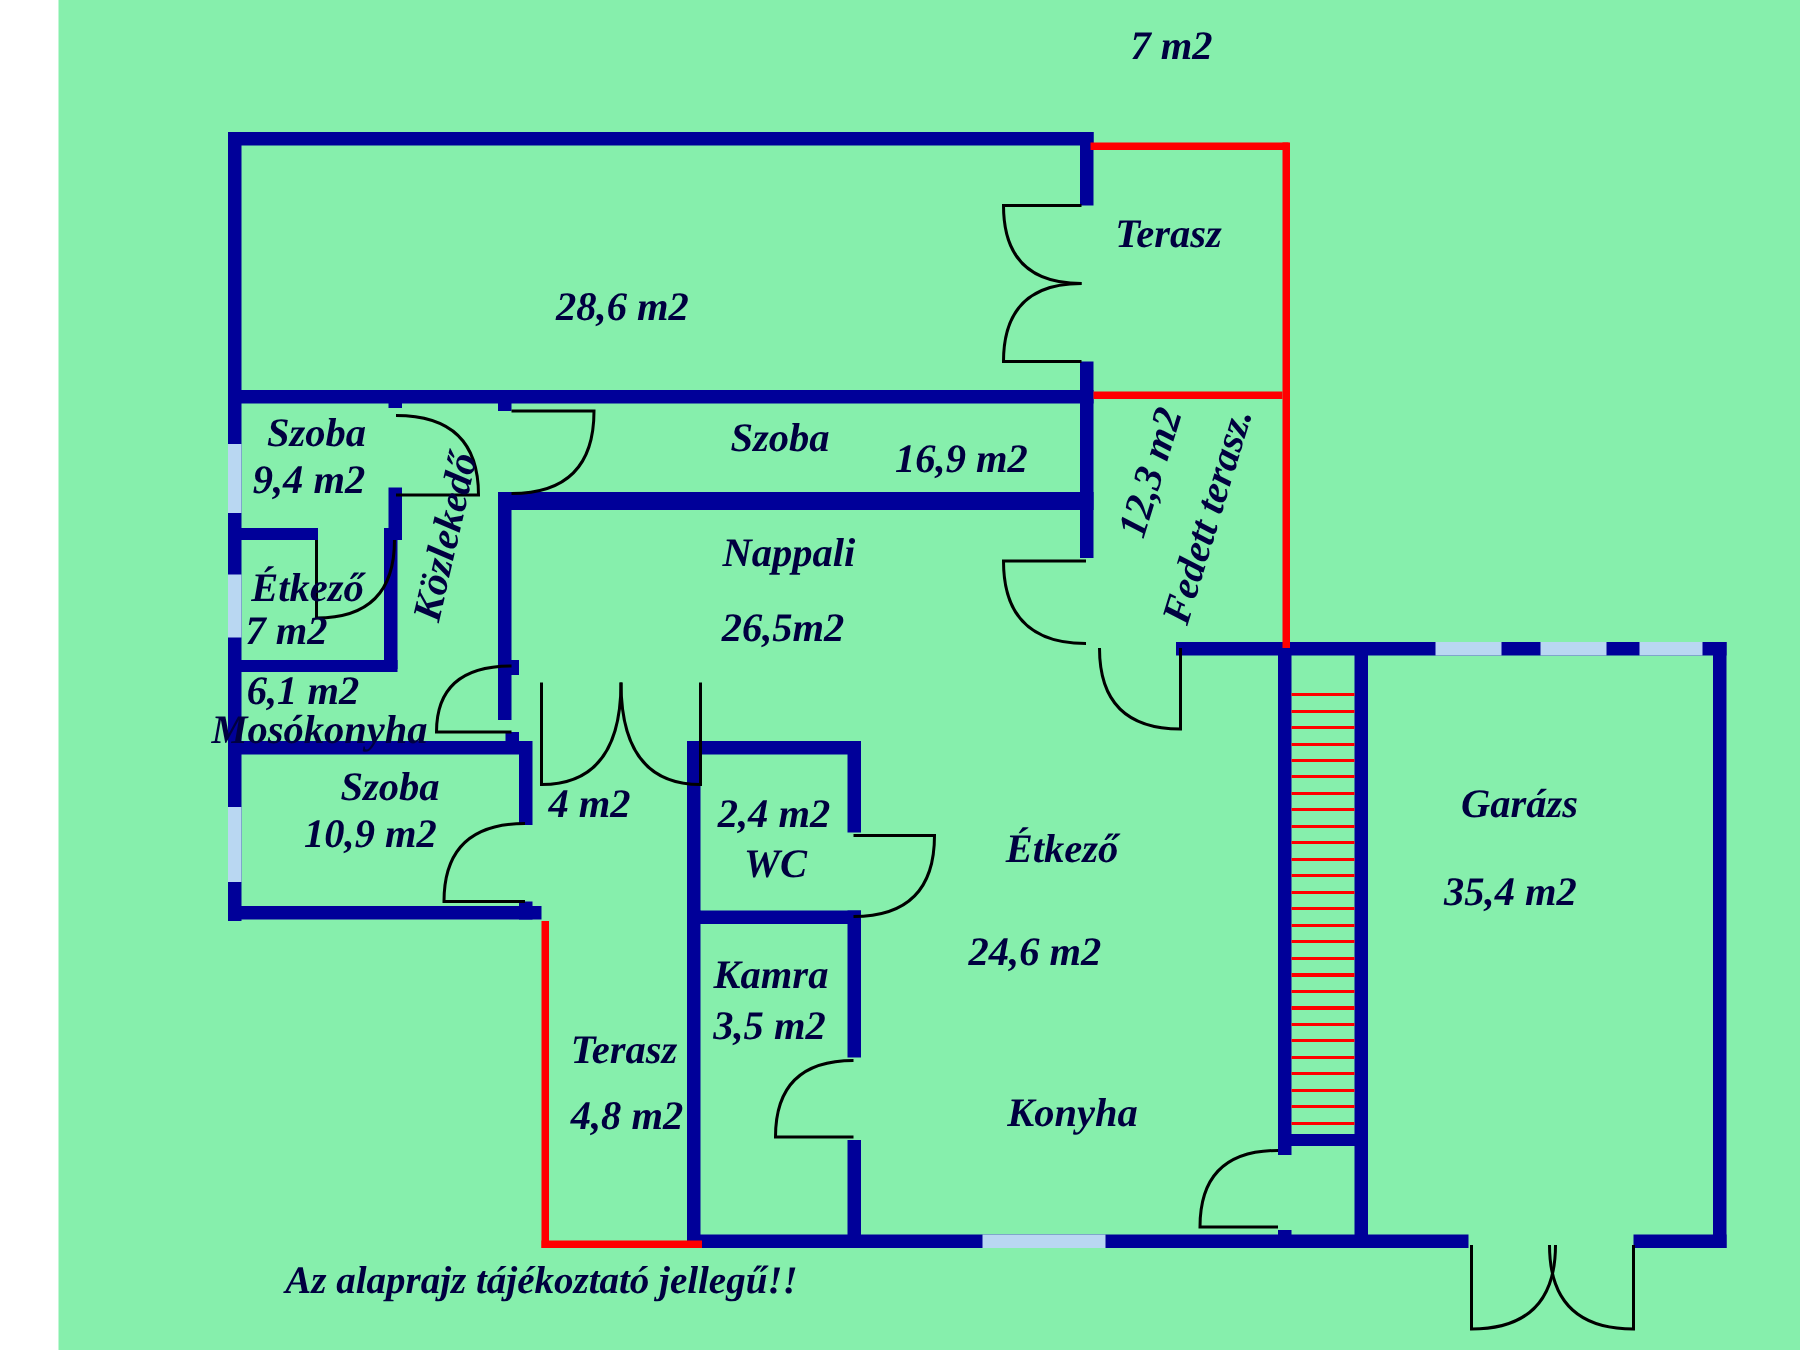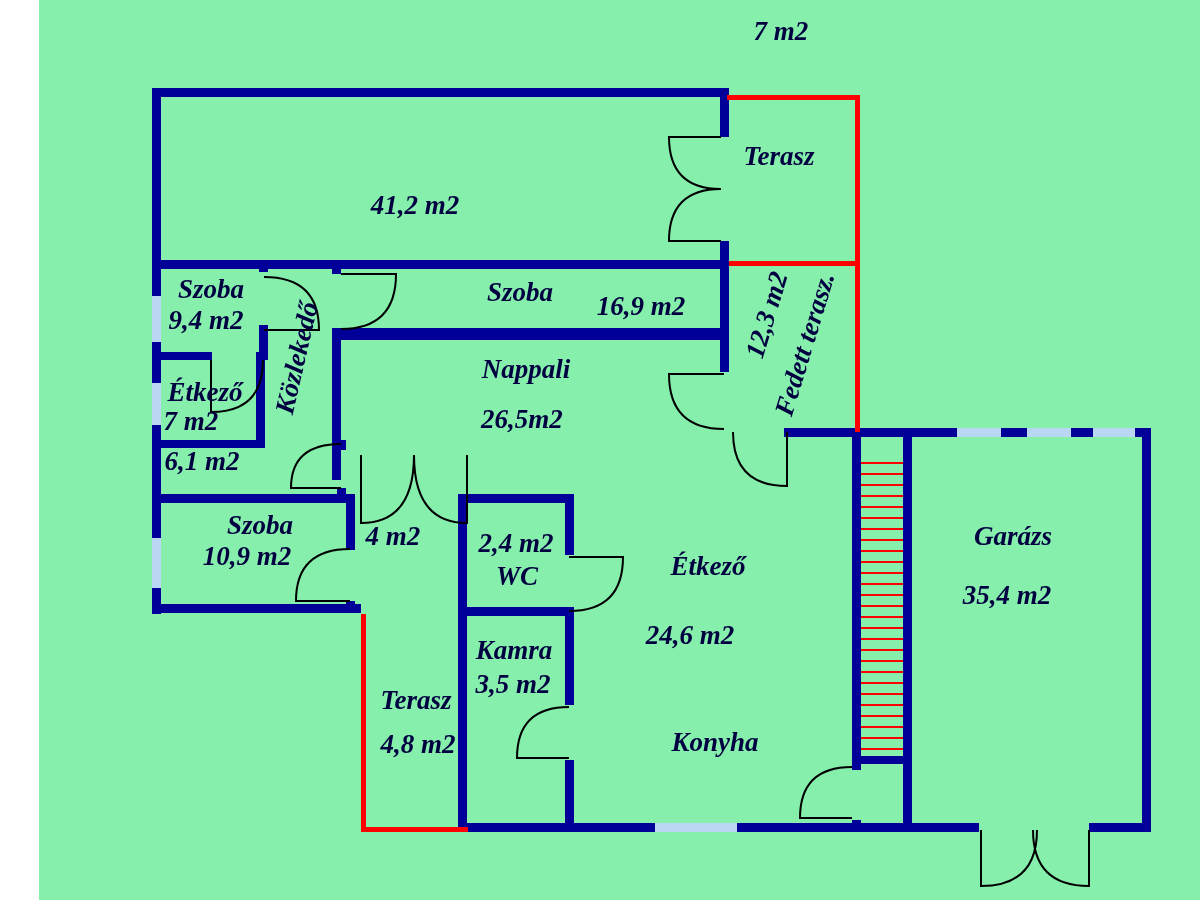--- a/index.html
+++ b/index.html
@@ -89,21 +89,21 @@
     <path d="M748 432 L748 486 Q694 486 694 432"></path>
     <path d="M530 557 L584 557 Q584 611 530 611"></path>
     <path d="M530 758 L478 758 Q478 707 530 707"></path>
     <path d="M813 818 L761 818 Q761 767 813 767"></path>
     <path d="M942 830 L942 886 Q998 886 998 830"></path>
     <path d="M1050 830 L1050 886 Q994 886 994 830"></path>
   </svg>
 
   <span class="lbl" style="left:742px;top:31px">7 m2</span>
 
-  <span class="lbl" style="left:376px;top:205px">41,2 m2</span>
+  <span class="lbl" style="left:376px;top:205px">28,6 m2</span>
 
   <span class="lbl" style="left:740px;top:156px">Terasz</span>
 
   <span class="lbl" style="left:172px;top:289px">Szoba</span>
   <span class="lbl" style="left:167px;top:320px">9,4 m2</span>
 
   <span class="lbl rot" style="left:258px;top:358px">Közlekedő</span>
 
   <span class="lbl" style="left:481px;top:292px">Szoba</span>
   <span class="lbl" style="left:602px;top:306px">16,9 m2</span>
@@ -111,20 +111,21 @@
   <span class="lbl rot75" style="left:728px;top:315px">12,3 m2</span>
   <span class="lbl rot75" style="left:766px;top:344px">Fedett terasz.</span>
 
   <span class="lbl" style="left:487px;top:369px">Nappali</span>
   <span class="lbl" style="left:483px;top:419px">26,5m2</span>
 
   <span class="lbl" style="left:166px;top:392px">Étkező</span>
   <span class="lbl" style="left:152px;top:421px">7 m2</span>
 
   <span class="lbl" style="left:163px;top:461px">6,1 m2</span>
+  <span class="lbl" style="left:174px;top:487px">Mosókonyha</span>
 
   <span class="lbl" style="left:221px;top:525px">Szoba</span>
   <span class="lbl" style="left:208px;top:556px">10,9 m2</span>
 
   <span class="lbl" style="left:354px;top:536px">4 m2</span>
 
   <span class="lbl" style="left:477px;top:543px">2,4 m2</span>
   <span class="lbl" style="left:478px;top:576px">WC</span>
 
   <span class="lbl" style="left:669px;top:566px">Étkező</span>
@@ -134,13 +135,14 @@
   <span class="lbl" style="left:968px;top:595px">35,4 m2</span>
 
   <span class="lbl" style="left:475px;top:650px">Kamra</span>
   <span class="lbl" style="left:474px;top:684px">3,5 m2</span>
 
   <span class="lbl" style="left:377px;top:700px">Terasz</span>
   <span class="lbl" style="left:379px;top:744px">4,8 m2</span>
 
   <span class="lbl" style="left:676px;top:742px">Konyha</span>
 
+  <span class="lbl" style="left:322px;top:854px;font-size:26px">Az alaprajz tájékoztató jellegű!!</span>
 </div>
 
 </body></html>

